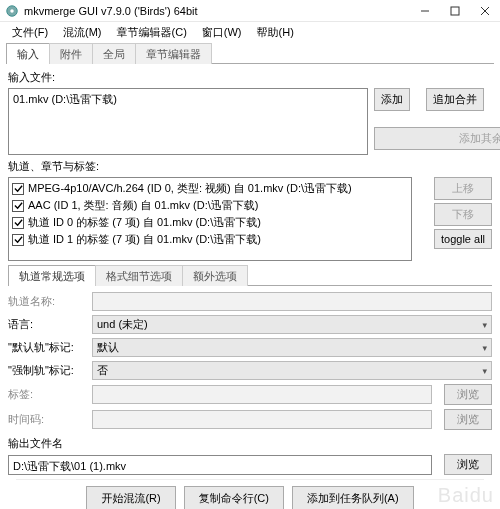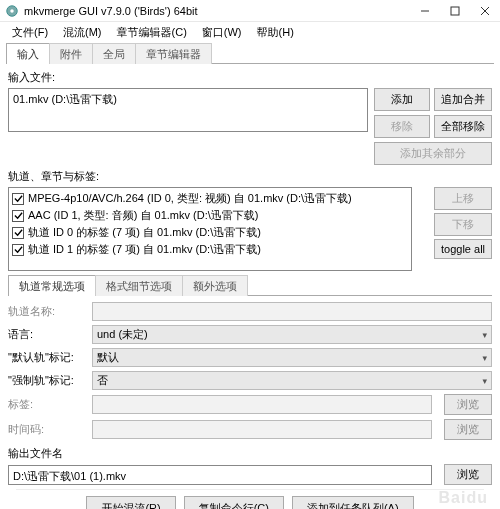--- a/index.html
+++ b/index.html
@@ -10,43 +10,43 @@
 .winbtns { display: flex; }
 .winbtn { width: 30px; height: 22px; display: flex; align-items: center; justify-content: center; color: #333; }
 .menubar { height: 19px; display: flex; align-items: flex-end; padding-left: 6px; gap: 3px; }
 .menubar .item { padding: 1px 6px; color: #000; }
 .tabbar { display: flex; border-bottom: 1px solid #aaa; margin: 2px 6px 0 6px; }
 .tab { padding: 3px 10px 2px 10px; border: 1px solid #aaa; border-bottom: none; background: #fff; margin-right: -1px; margin-bottom: -1px; color: #333; position: relative; }
 .tab.inactive { background: #f0f0f0; border-color: #ccc; color: #555; }
 .content { padding: 6px 8px; }
 .section-label { color: #000; margin-bottom: 3px; display: block; }
 .row { display: flex; gap: 6px; margin-bottom: 4px; }
-.listbox { flex: 1; border: 1px solid #888; background: #fff; height: 44px; padding: 3px 4px; overflow: hidden; }
+.listbox { flex: 1; border: 1px solid #888; background: #fff; height: 67px; padding: 3px 4px; overflow: hidden; }
 .btncol { display: flex; flex-direction: column; gap: 3px; width: 118px; }
-.btncol2 { display: grid; grid-template-columns: 1fr 1fr; gap: 4px; }
+.btncol2 { display: grid; grid-template-columns: 1fr 1fr 1fr 1fr; gap: 16px; }
 .btn { border: 1px solid #aaa; background: #e9e9e9; padding: 3px 6px; text-align: center; color: #000; cursor: pointer; white-space: nowrap; }
 .btn.disabled { color: #a0a0a0; }
 .btn.full { grid-column: 1 / -1; }
 .tracks { flex: 1; border: 1px solid #888; background: #fff; height: 84px; padding: 2px 3px; }
 .track { display: flex; align-items: center; gap: 4px; padding: 1px 0; color: #000; white-space: nowrap; overflow: hidden; }
 .cb { width: 12px; height: 12px; border: 1px solid #555; display: inline-flex; align-items: center; justify-content: center; flex-shrink: 0; }
 .cb svg { width: 9px; height: 9px; }
 .trackbtns { display: flex; flex-direction: column; gap: 3px; width: 58px; margin-left: 16px; }
 .subtabs { display: flex; border-bottom: 1px solid #aaa; margin-top: 4px; align-items: flex-end; }
 .form { margin-top: 6px; }
 .frow { display: flex; align-items: center; gap: 12px; margin-bottom: 4px; }
 .frow .lbl { width: 72px; color: #888; }
 .frow .lbl.strong { color: #000; }
 .frow input[type=text], .frow .sel { flex: 1; border: 1px solid #bbb; background: #f2f2f2; padding: 2px 4px; color: #555; height: 19px; }
 .frow .sel.enabled { background: #e8e8e8; color: #000; display: flex; align-items: center; justify-content: space-between; }
 .frow .field-out { flex: 1; border: 1px solid #888; background: #fff; padding: 3px 4px; color: #000; height: 20px; }
 .frow .smallbtn { border: 1px solid #aaa; background: #e9e9e9; padding: 2px 12px; color: #888; }
 .frow .smallbtn.enabled { color: #000; }
 .bottombar { display: flex; justify-content: center; gap: 8px; padding: 6px 0 4px 0; border-top: 1px solid #eee; margin: 4px 8px 0 8px; }
-.watermark { position: absolute; right: 12px; bottom: 2px; color: #e6e6e6; font-size: 16px; font-weight: bold; letter-spacing: 1px; pointer-events: none; }
+.watermark { position: absolute; right: 6px; bottom: 2px; color: #e6e6e6; font-size: 20px; font-weight: normal; letter-spacing: 1px; pointer-events: none; }
 .chev { font-size: 9px; color: #555; }
 </style>
 </head>
 <body>
 
 <div class="titlebar">
   <span class="icon">
     <svg viewBox="0 0 16 16">
         <circle cx="8" cy="8" r="6" fill="#7aa" stroke="#388" stroke-width="1"></circle>
         <circle cx="8" cy="8" r="2" fill="#fff"></circle>

